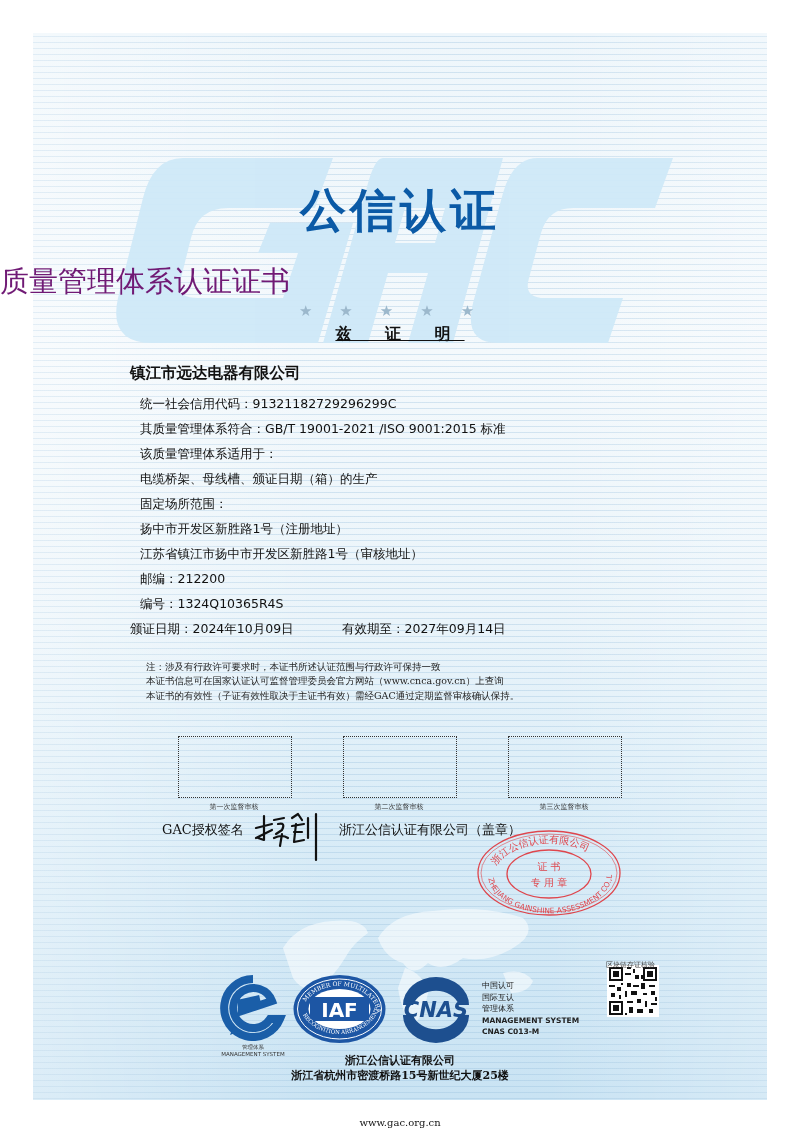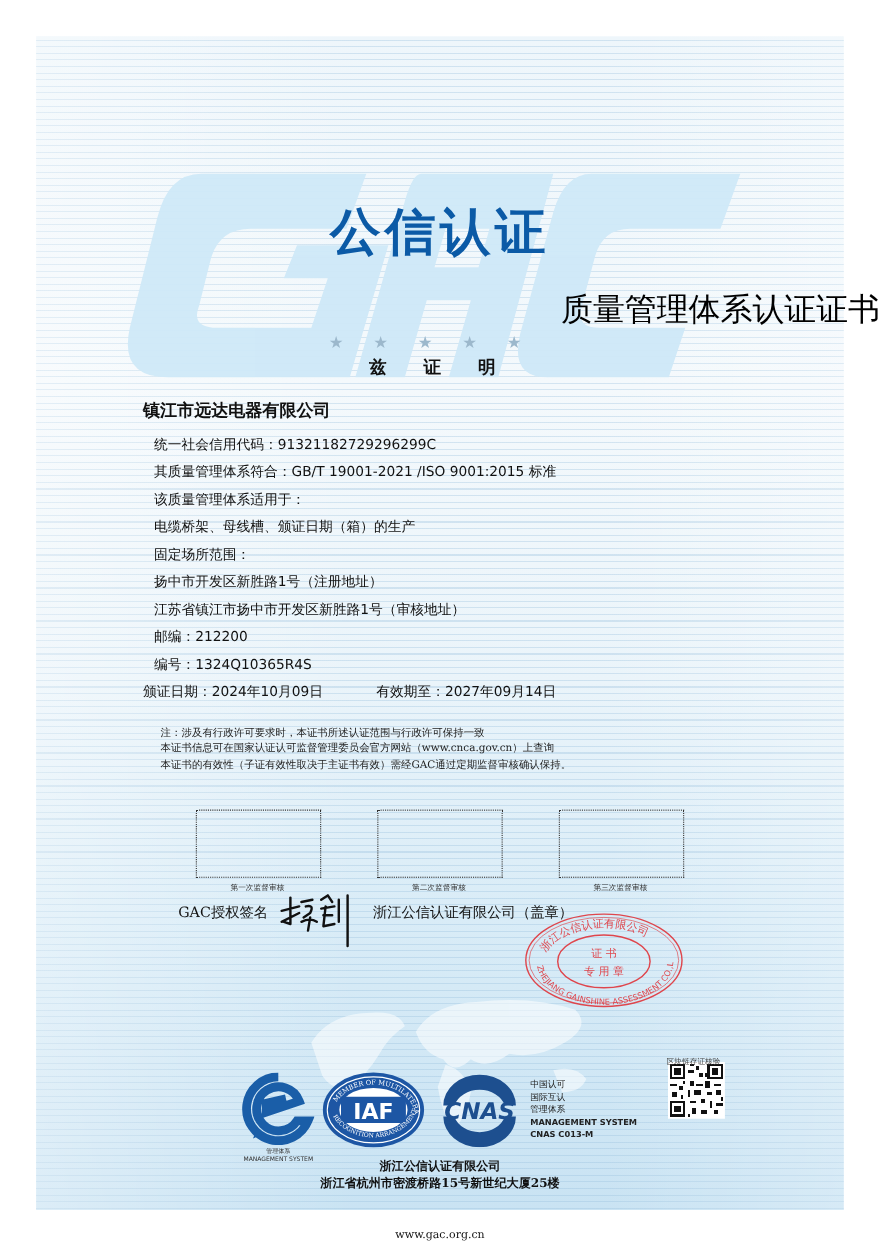--- a/index.html
+++ b/index.html
@@ -18,25 +18,25 @@
     position:absolute; inset:0;
     background: linear-gradient(90deg, rgba(255,255,255,0.35) 0%, rgba(255,255,255,0) 40%, rgba(255,255,255,0) 70%, rgba(255,255,255,0.25) 100%);
   }
   .watermark { position:absolute; left:0; top:0; width:734px; height:1067px; }
   .abs { position:absolute; }
   .title-main {
     left:0; width:800px; top:180px; text-align:center;
     font-size:46px; font-weight:bold; color:#0b5aa6; letter-spacing:4px;
   }
   .title-sub {
-    left:0; width:800px; top:262px; text-align:right;
-    font-family:"DejaVu Serif", "Liberation Serif", serif; font-size:29px; color:#000000;
+    left:0; width:800px; top:262px; text-align:left;
+    font-family:"DejaVu Serif", "Liberation Serif", serif; font-size:29px; color:#701a75;
   }
   .stars { left:0; width:800px; top:302px; text-align:center; color:#9cb8cc; font-size:15px; letter-spacing:27px; }
-  .certify { left:0; width:800px; top:324px; text-align:center; font-size:16px; color:#111; letter-spacing:14px; font-weight:bold; }
+  .certify { left:0; width:800px; top:324px; text-align:center; font-size:16px; color:#111; letter-spacing:14px; font-weight:bold;text-decoration:underline; }
   .company { left:130px; top:363px; font-size:15.5px; font-weight:bold; color:#111; }
   .line { left:140px; font-size:12.5px; color:#111; }
   .dates { left:130px; top:621px; font-size:12.5px; color:#111; }
   .dates span.exp { position:absolute; left:212px; white-space:nowrap; }
   .notes { left:146px; top:660px; font-family:"DejaVu Serif","Liberation Serif",serif; font-size:9.5px; line-height:14.3px; color:#222; }
   .box { border:1px dotted #333; width:112px; height:60px; }
   .box-label { font-family:"DejaVu Serif","Liberation Serif",serif; font-size:7px; color:#333; width:114px; text-align:center; }
   .gac-sign { left:162px; top:821px; font-family:"DejaVu Serif","Liberation Serif",serif; font-size:13px; color:#111; }
   .company-seal { left:339px; top:821px; font-family:"DejaVu Serif","Liberation Serif",serif; font-size:13px; color:#111; }
   .cnas-text { left:482px; top:980px; font-size:8px; line-height:11.5px; color:#222; }

